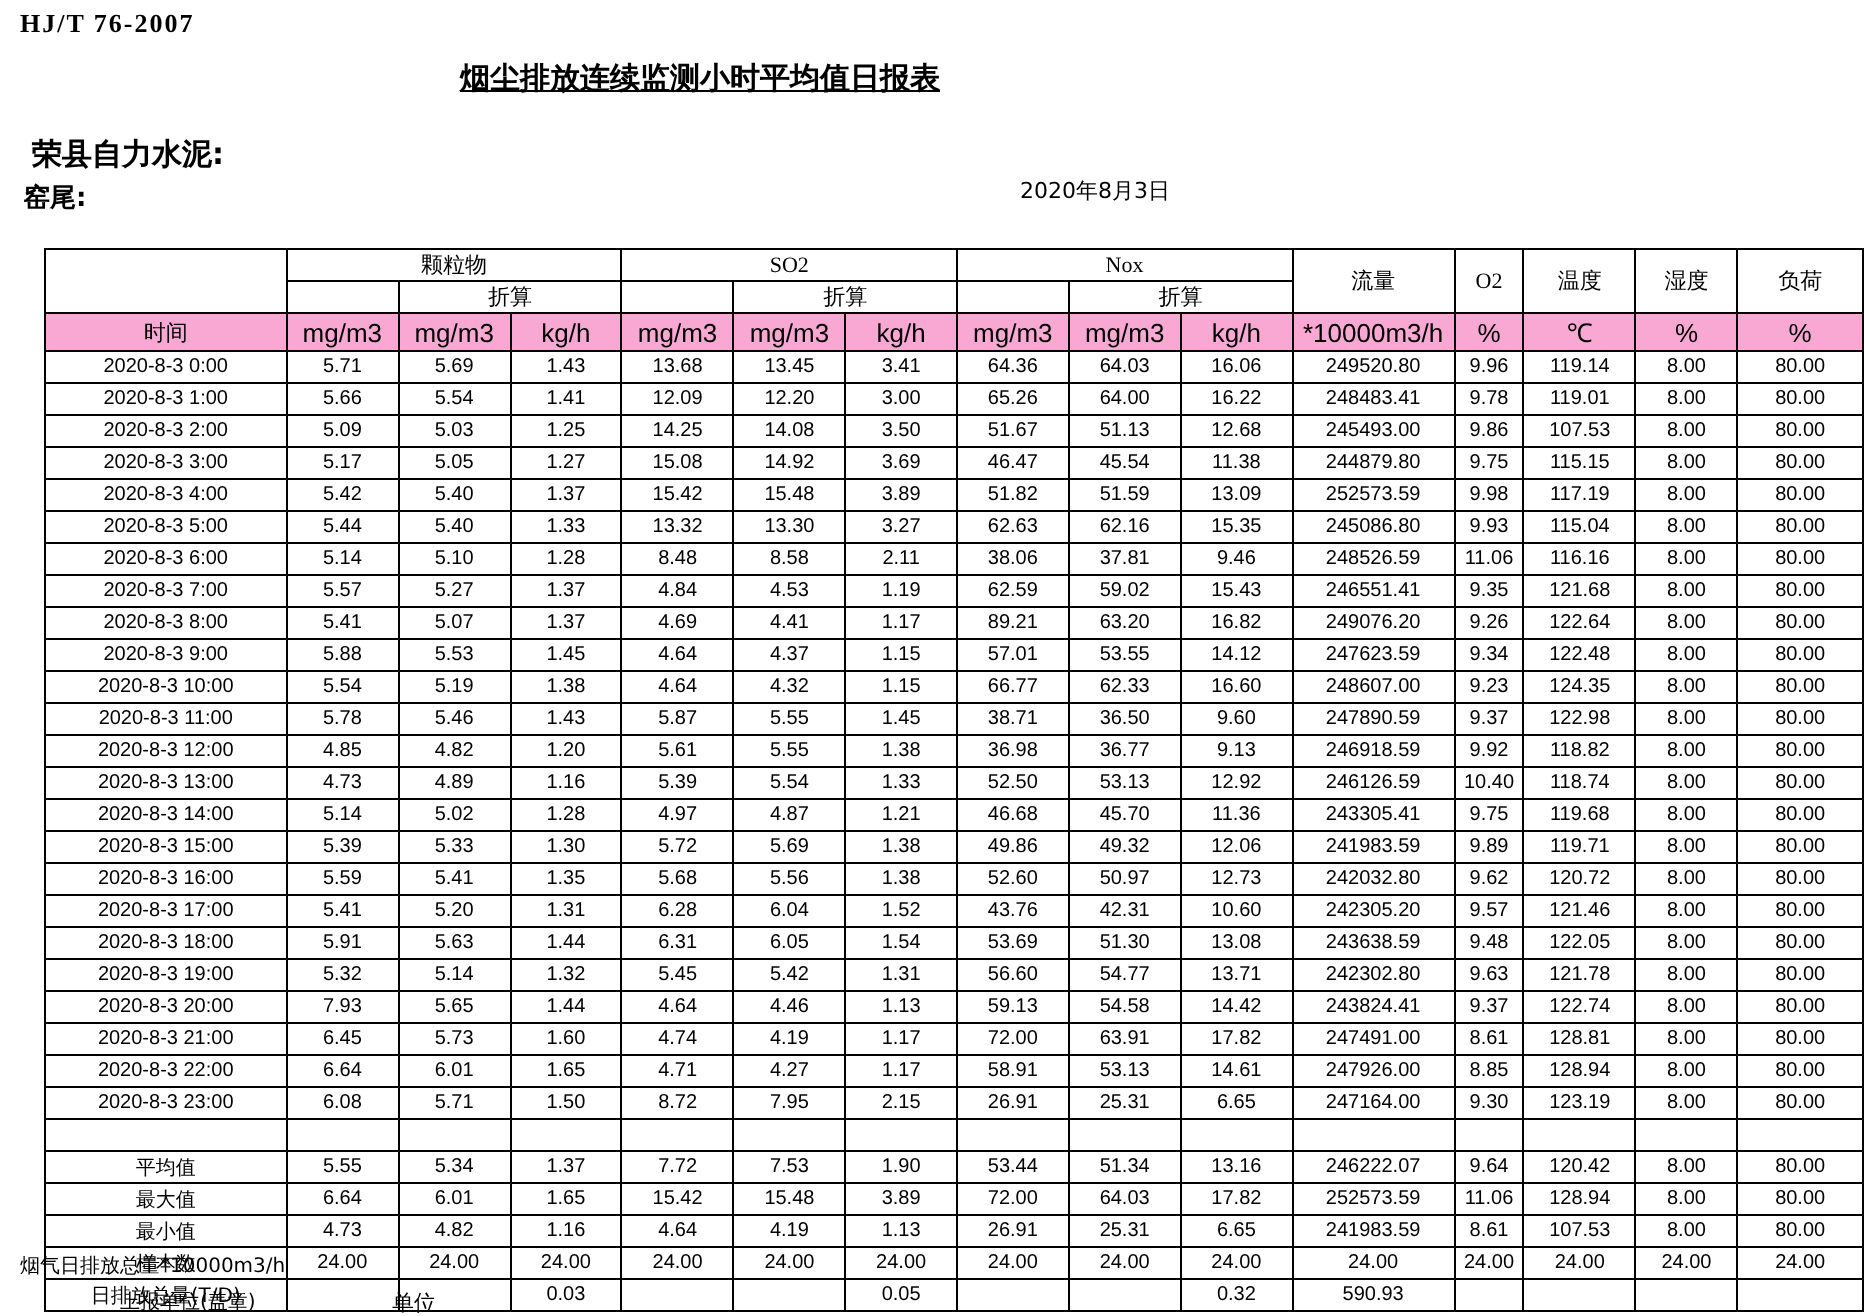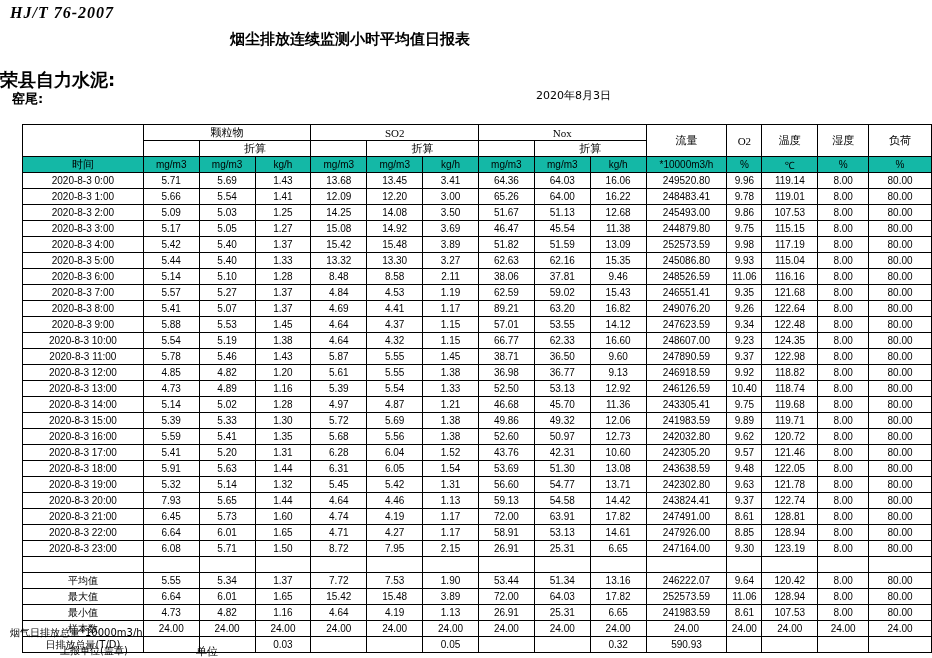--- a/index.html
+++ b/index.html
@@ -7,59 +7,59 @@
     width:932px;height:658px;
     background:#ffffff;
     font-family:"Liberation Sans", sans-serif;
     color:#000;
     overflow:hidden;
   }
   .page{position:relative;width:932px;height:658px;}
   .std-code{
     position:absolute;left:10px;top:4px;
     font-family:"Liberation Serif", serif;
-    font-size:16px;font-weight:bold;font-style:italic;
+    font-size:13px;font-weight:bold;
     letter-spacing:1px;
   }
   .doc-title{
     position:absolute;left:0;top:30px;width:700px;
     text-align:center;
+    font-size:15px;font-weight:bold;text-decoration:underline;
+  }
+  .company{
+    position:absolute;left:16px;top:68px;
     font-size:15px;font-weight:bold;
-  }
-  .company{
-    position:absolute;left:0;top:68px;
-    font-size:18px;font-weight:bold;
   }
   .kiln{
     position:absolute;left:12px;top:90px;
     font-size:13px;font-weight:bold;
   }
   .report-date{
-    position:absolute;left:536px;top:88px;
+    position:absolute;left:510px;top:88px;
     font-size:11px;
     text-align:center;
   }
   table.main{
     position:absolute;left:22px;top:124px;
     border-collapse:collapse;
     font-size:10px;
     font-family:"Liberation Sans", sans-serif;
   }
   table.main td, table.main th{
     border:1px solid #000;
     text-align:center;
     vertical-align:middle;
     padding:0;
     height:15px;
     font-weight:normal;
     white-space:nowrap;
   }
   .grp{font-family:"Liberation Serif", serif;font-size:11px;}
-  .hdr-unit{font-size:10px;}
-  .hdr-green{background:#14b8a6;}
+  .hdr-unit{font-size:13px;}
+  .hdr-green{background:#f9a8d4;}
   .c-time{width:120px;margin-left:27px;}
   .c-num{width:55px;}
   .c-flow{width:80px;}
   .c-o2{width:34px;}
   .c-temp{width:55px;}
   .c-hum{width:50px;}
   .c-load{width:62px;}
   .blank-row td{height:14px;}
   .footnote1{
     position:absolute;left:10px;top:626px;font-size:10px;

